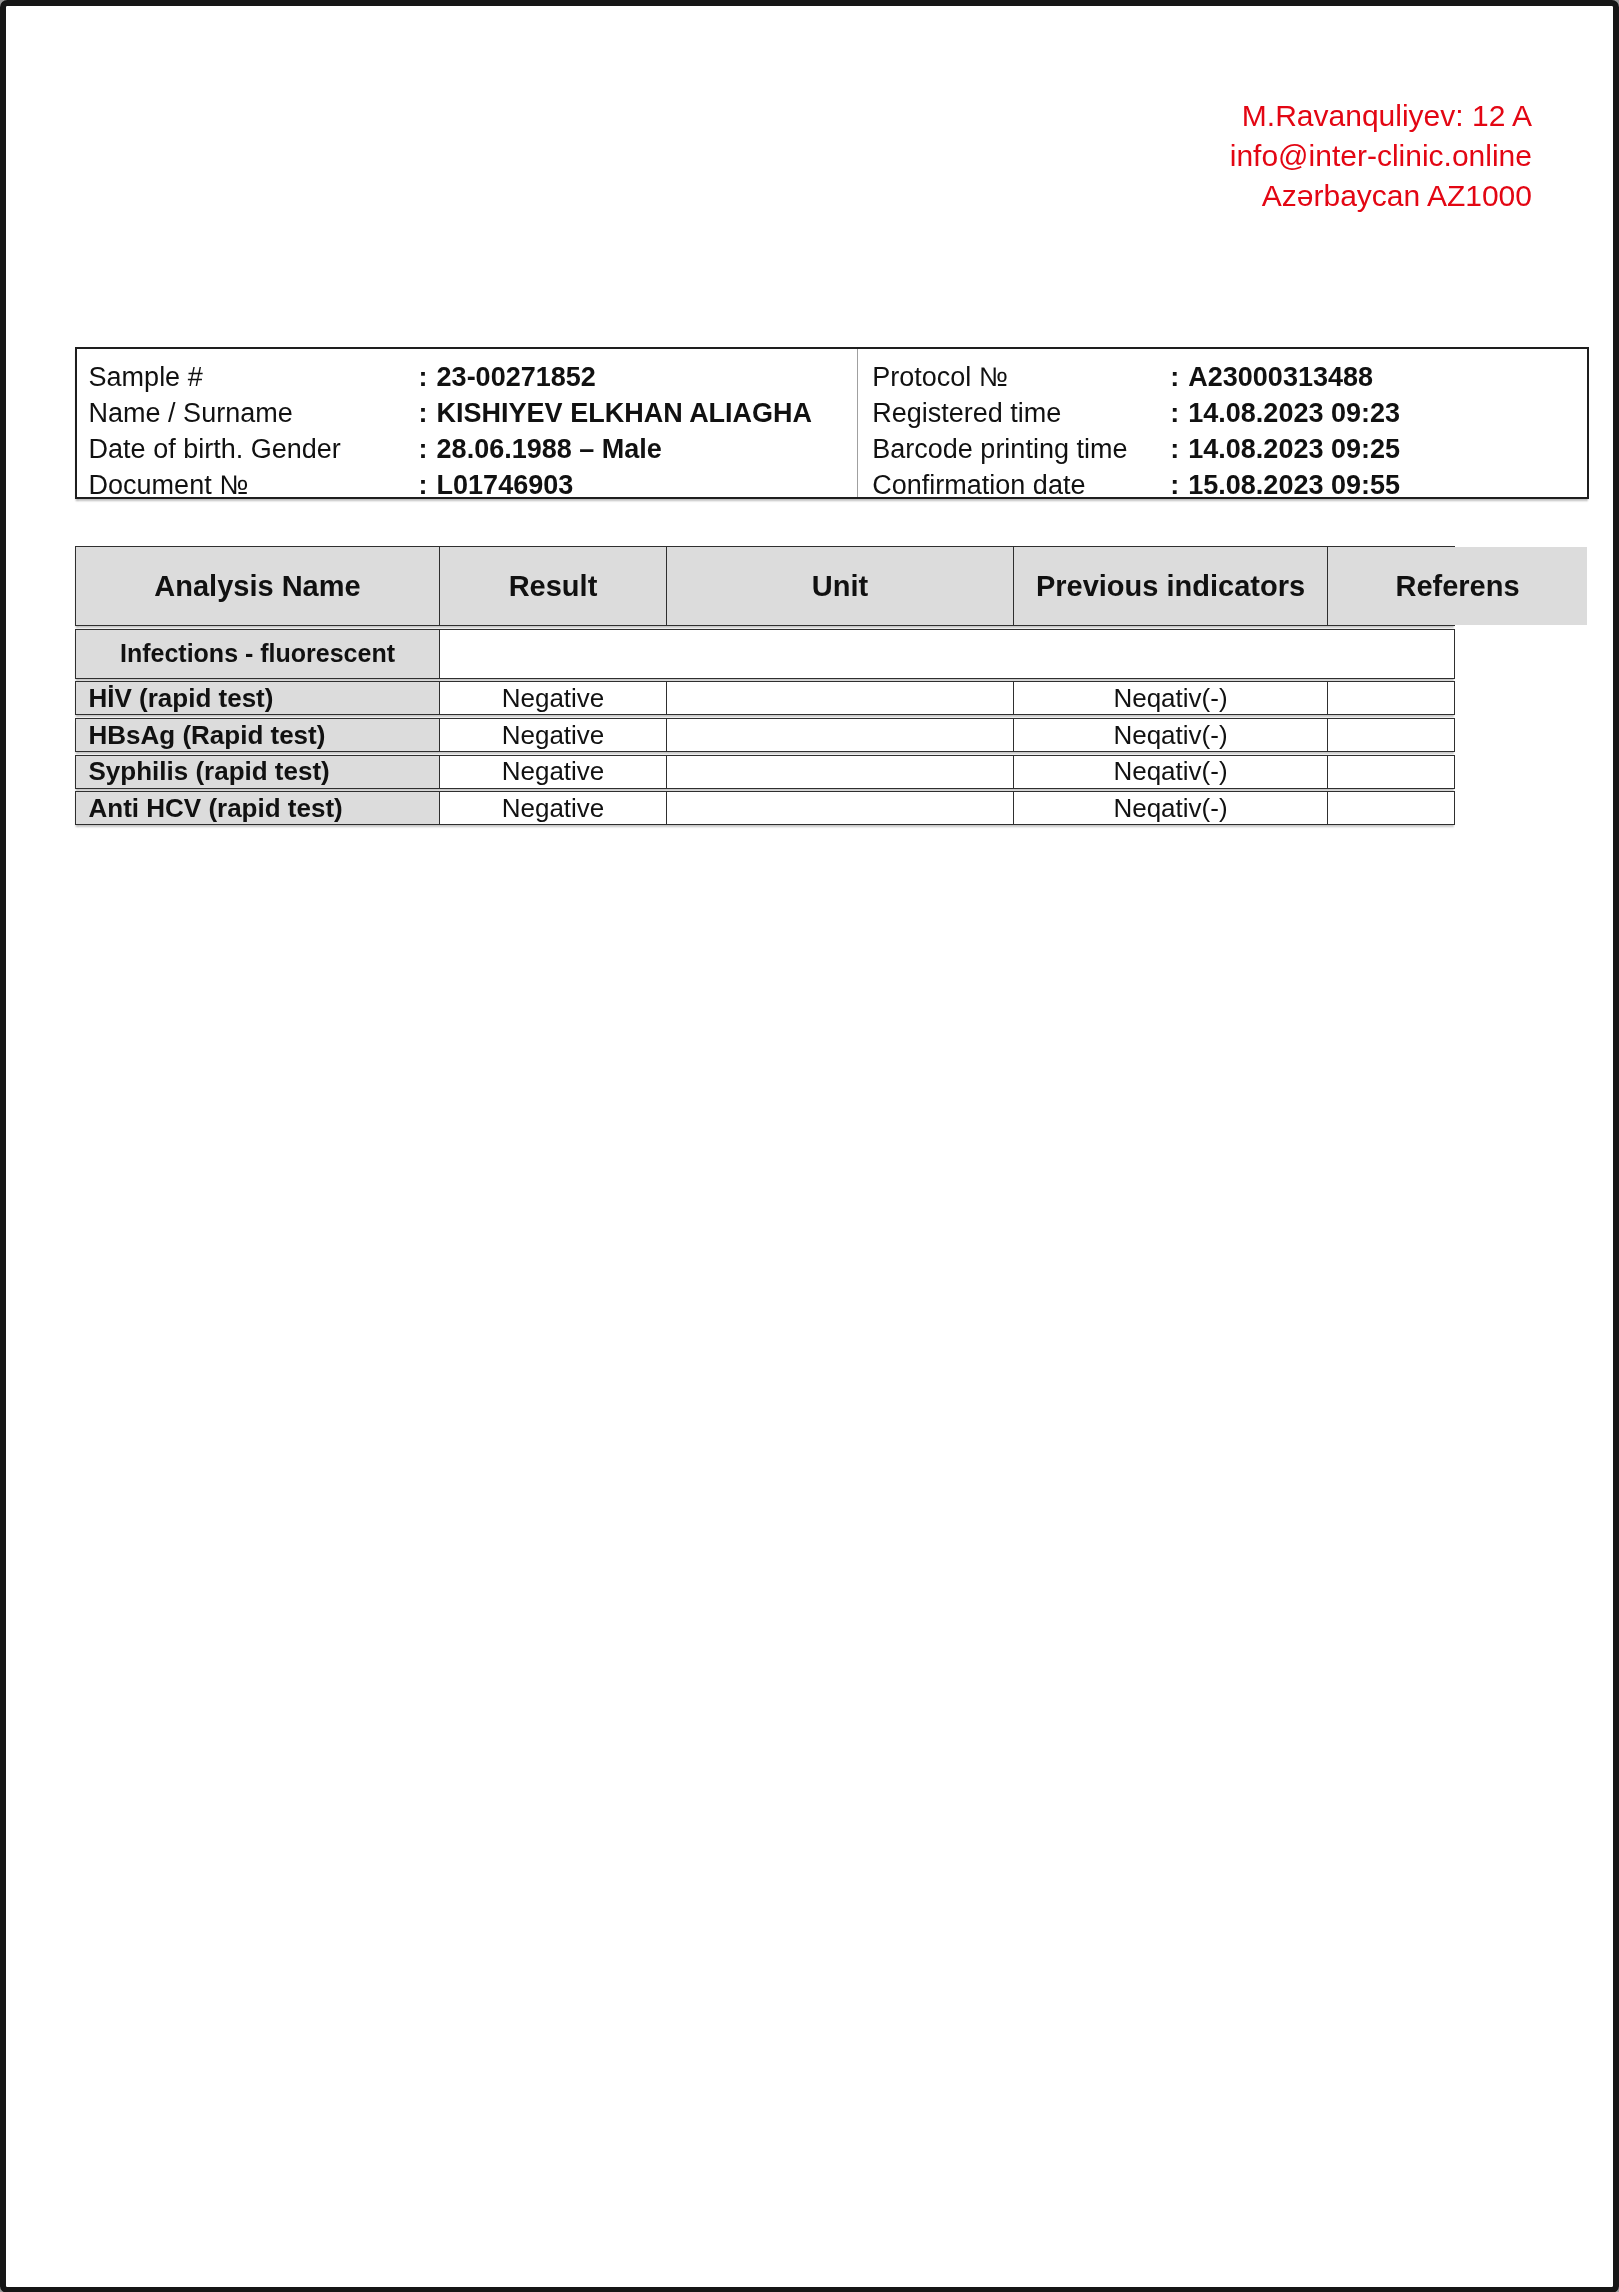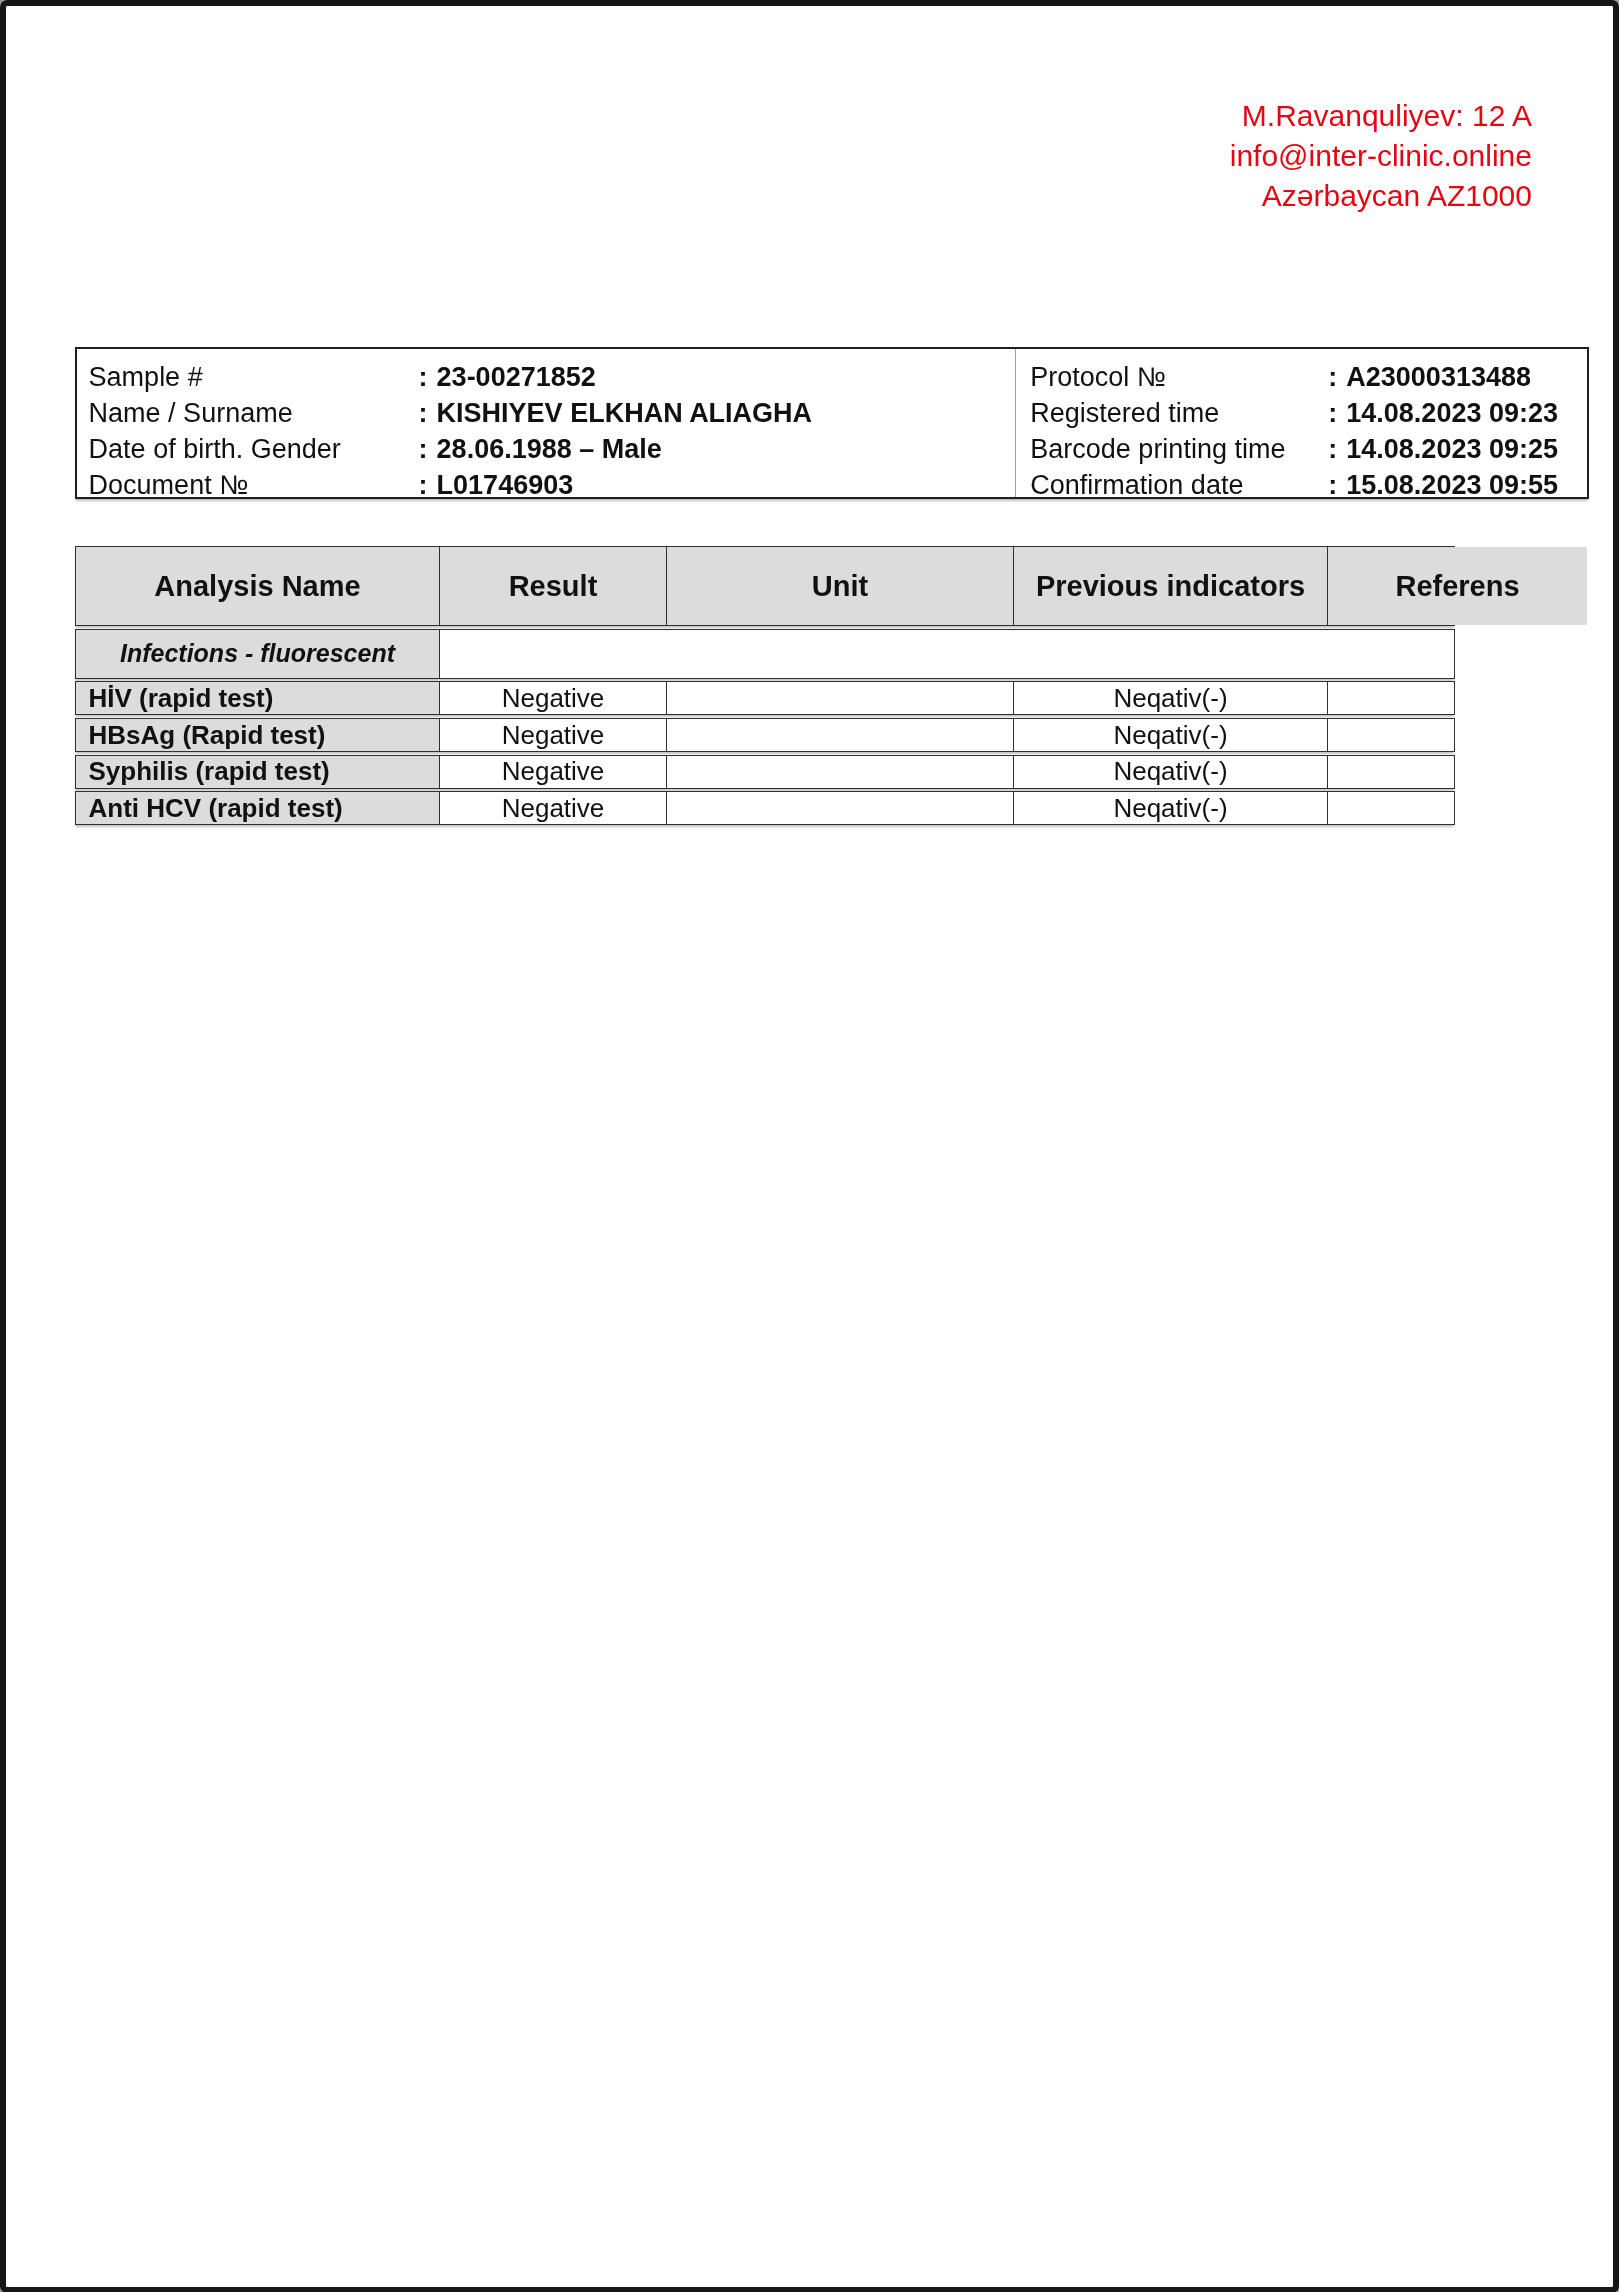--- a/index.html
+++ b/index.html
@@ -41,21 +41,21 @@
   
   .info-box {
     position:absolute; left:69px; top:341px;
     width:1514px; height:152px;
     border:2.7px solid #1e1e1e;
     display:flex;
     background:#fff;
     box-shadow:0 2.7px 1.8px -0.9px rgba(0,0,0,.28);
   }
   .info-pane { padding-top:9.9px; }
-  .info-pane.left  { width:939px; border-right:1.8px solid var(--divider,#a0a0a0); padding-left:11.6px; }
+  .info-pane.left  { width:781px; border-right:1.8px solid var(--divider,#a0a0a0); padding-left:11.6px; }
   .info-pane.right { flex:1; padding-left:14.3px; }
   .info-row { display:flex; font-size:27px; line-height:36px; white-space:nowrap; }
   .info-row .lbl { flex:0 0 auto; }
   .left  .lbl { width:330px; }
   .right .lbl { width:298px; }
   .info-row .val { font-weight:bold;text-align:right; }
   .info-row .sep { font-weight:bold; margin-right:9px; }
 
   
   .results { position:absolute; left:69px; top:494px; width:1380px;margin-top:46px; }
@@ -72,21 +72,21 @@
     display:flex; align-items:center; justify-content:center;
     border-left:1.8px solid var(--line_dark,#2f2f2f);
     text-align:center;
     overflow:hidden;
   }
   .t-row .t-cell:first-child { border-left:none; }
   .gray { background:var(--cell_gray,#dcdcdc); }
 
   .header-row .t-cell { height:78px; font-size:29px; font-weight:bold; line-height:33px; padding:0 12.5px; }
   .section-row .t-cell { height:48px; }
-  .section-cell { font-size:25px; font-weight:bold;font-style:italic; }
+  .section-cell { font-size:25px; font-weight:bold; }
   .data-row .t-cell { height:32px; font-size:26px; }
   .name-cell { justify-content:flex-start; text-align:left; padding-left:12.5px; font-size:21.5px; font-weight:bold; }
 </style>
 </head>
 <body>
 
 <div class="page">
 
 
   <div class="contact">

